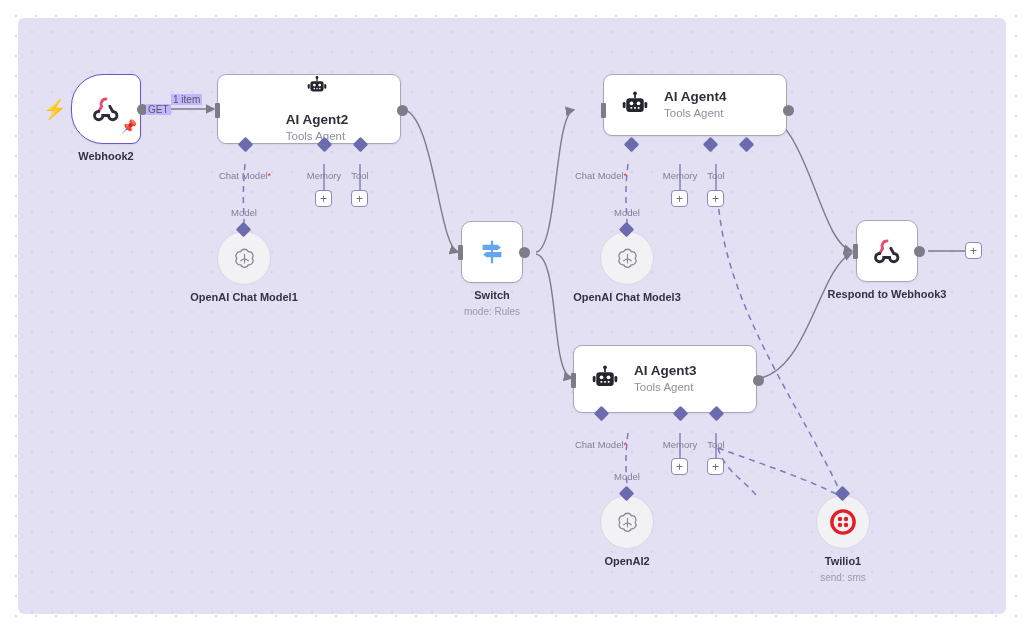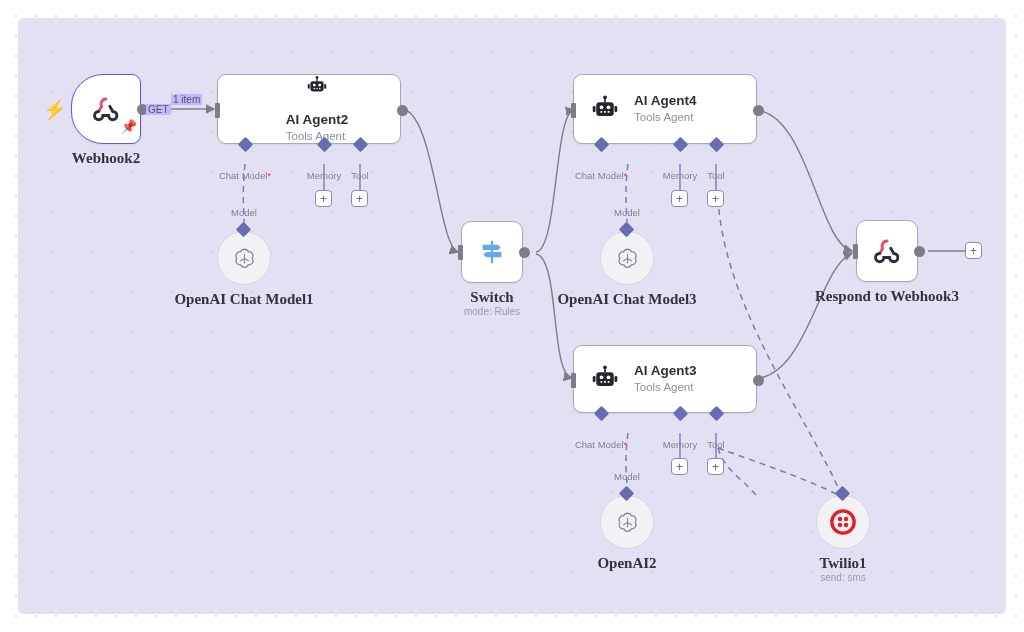--- a/index.html
+++ b/index.html
@@ -43,22 +43,22 @@
   .rect-node{
     background:#fff;border:1px solid #a9a7b5;border-radius:9px;
     box-shadow:0 1px 2px rgba(40,30,80,.07);
   }
   .agent-node{display:flex;align-items:center;padding-left:16px;gap:14px;}
   .agent-text{display:flex;flex-direction:column;line-height:1.25;}
   .agent-title{font-size:13.5px;font-weight:bold;color:#2f2f3a;}
   .agent-sub{font-size:11.5px;color:#8f8f9c;}
   .node-caption{
     position:absolute;text-align:center;
-    font-size:15px;font-weight:bold;color:#33333f;white-space:nowrap;
-    left:50%;transform:translateX(-50%);font-family:Liberation Serif, serif;
+    font-size:11px;font-weight:bold;color:#33333f;white-space:nowrap;
+    left:50%;transform:translateX(-50%);
   }
   .node-subcaption{
     position:absolute;text-align:center;
     font-size:10px;color:#9a9aa8;white-space:nowrap;
     left:50%;transform:translateX(-50%);
   }
   .trigger-node{
     width:70px;height:70px;background:#fff;
     border:1.6px solid #6a52d8;
     border-radius:32px 9px 9px 32px;
@@ -224,21 +224,21 @@
         <path d="M4.5 6.2h12l2.6 2.1-2.6 2.1h-12z" fill="#62a7f0"></path>
         <path d="M19.5 11.9h-12l-2.6 2.1 2.6 2.1h12z" fill="#62a7f0"></path>
       </svg>
     </div>
     <div class="port-in" style="left:-3px;top:24px;"></div>
     <div class="port-out" style="left:58px;top:26px;"></div>
     <div class="node-caption" style="top:68px;">Switch</div>
     <div class="node-subcaption" style="top:85px;">mode: Rules</div>
   </div>
 
-  <div class="node rect-node agent-node" style="left:555px;top:56px;width:184px;height:70px;">
+  <div class="node rect-node agent-node" style="left:585px;top:56px;width:184px;height:62px;">
     <svg class="robot" viewBox="0 0 24 24">
       <rect x="5" y="6.5" width="14" height="11" rx="2.6" fill="#25252f"></rect>
       <rect x="2.2" y="9.5" width="2.2" height="5" rx="1.1" fill="#25252f"></rect>
       <rect x="19.6" y="9.5" width="2.2" height="5" rx="1.1" fill="#25252f"></rect>
       <rect x="11.3" y="3" width="1.4" height="3.4" fill="#25252f"></rect>
       <circle cx="12" cy="2.6" r="1.5" fill="#25252f"></circle>
       <circle cx="9.2" cy="10.6" r="1.5" fill="#fff"></circle>
       <circle cx="14.8" cy="10.6" r="1.5" fill="#fff"></circle>
       <rect x="8.4" y="13.6" width="1.4" height="1.4" fill="#fff"></rect>
       <rect x="11.3" y="13.6" width="1.4" height="1.4" fill="#fff"></rect>

